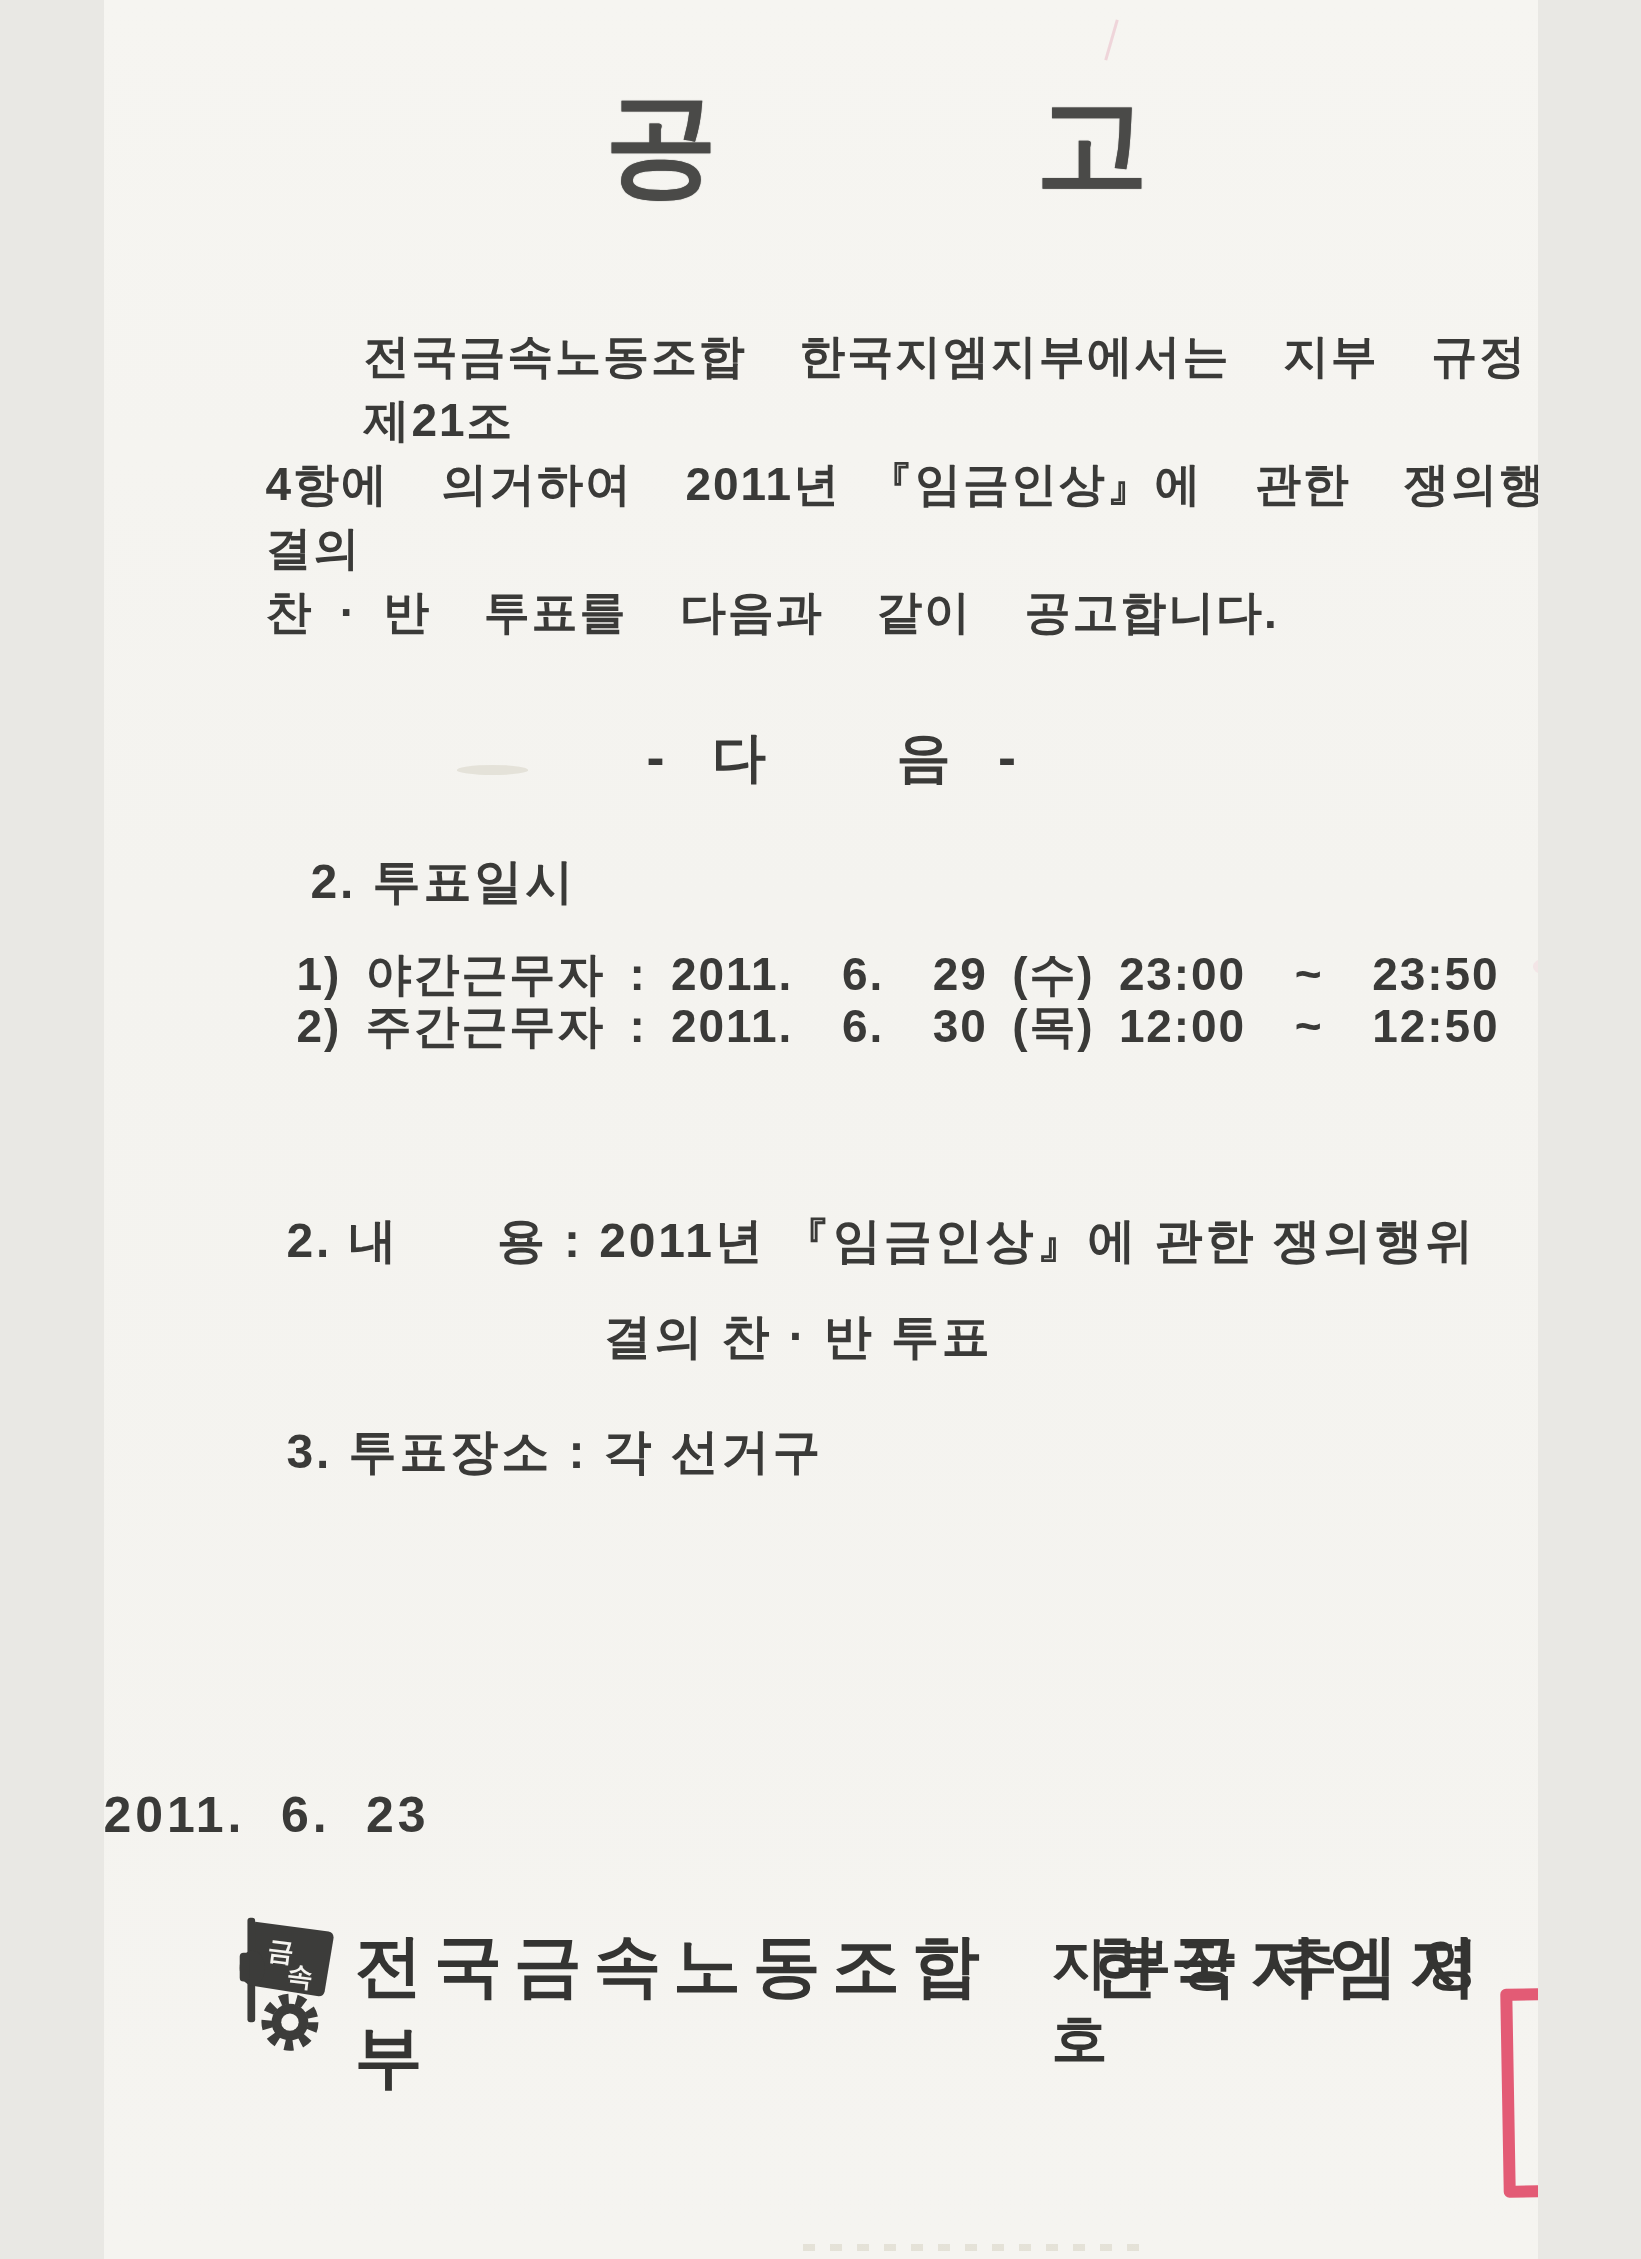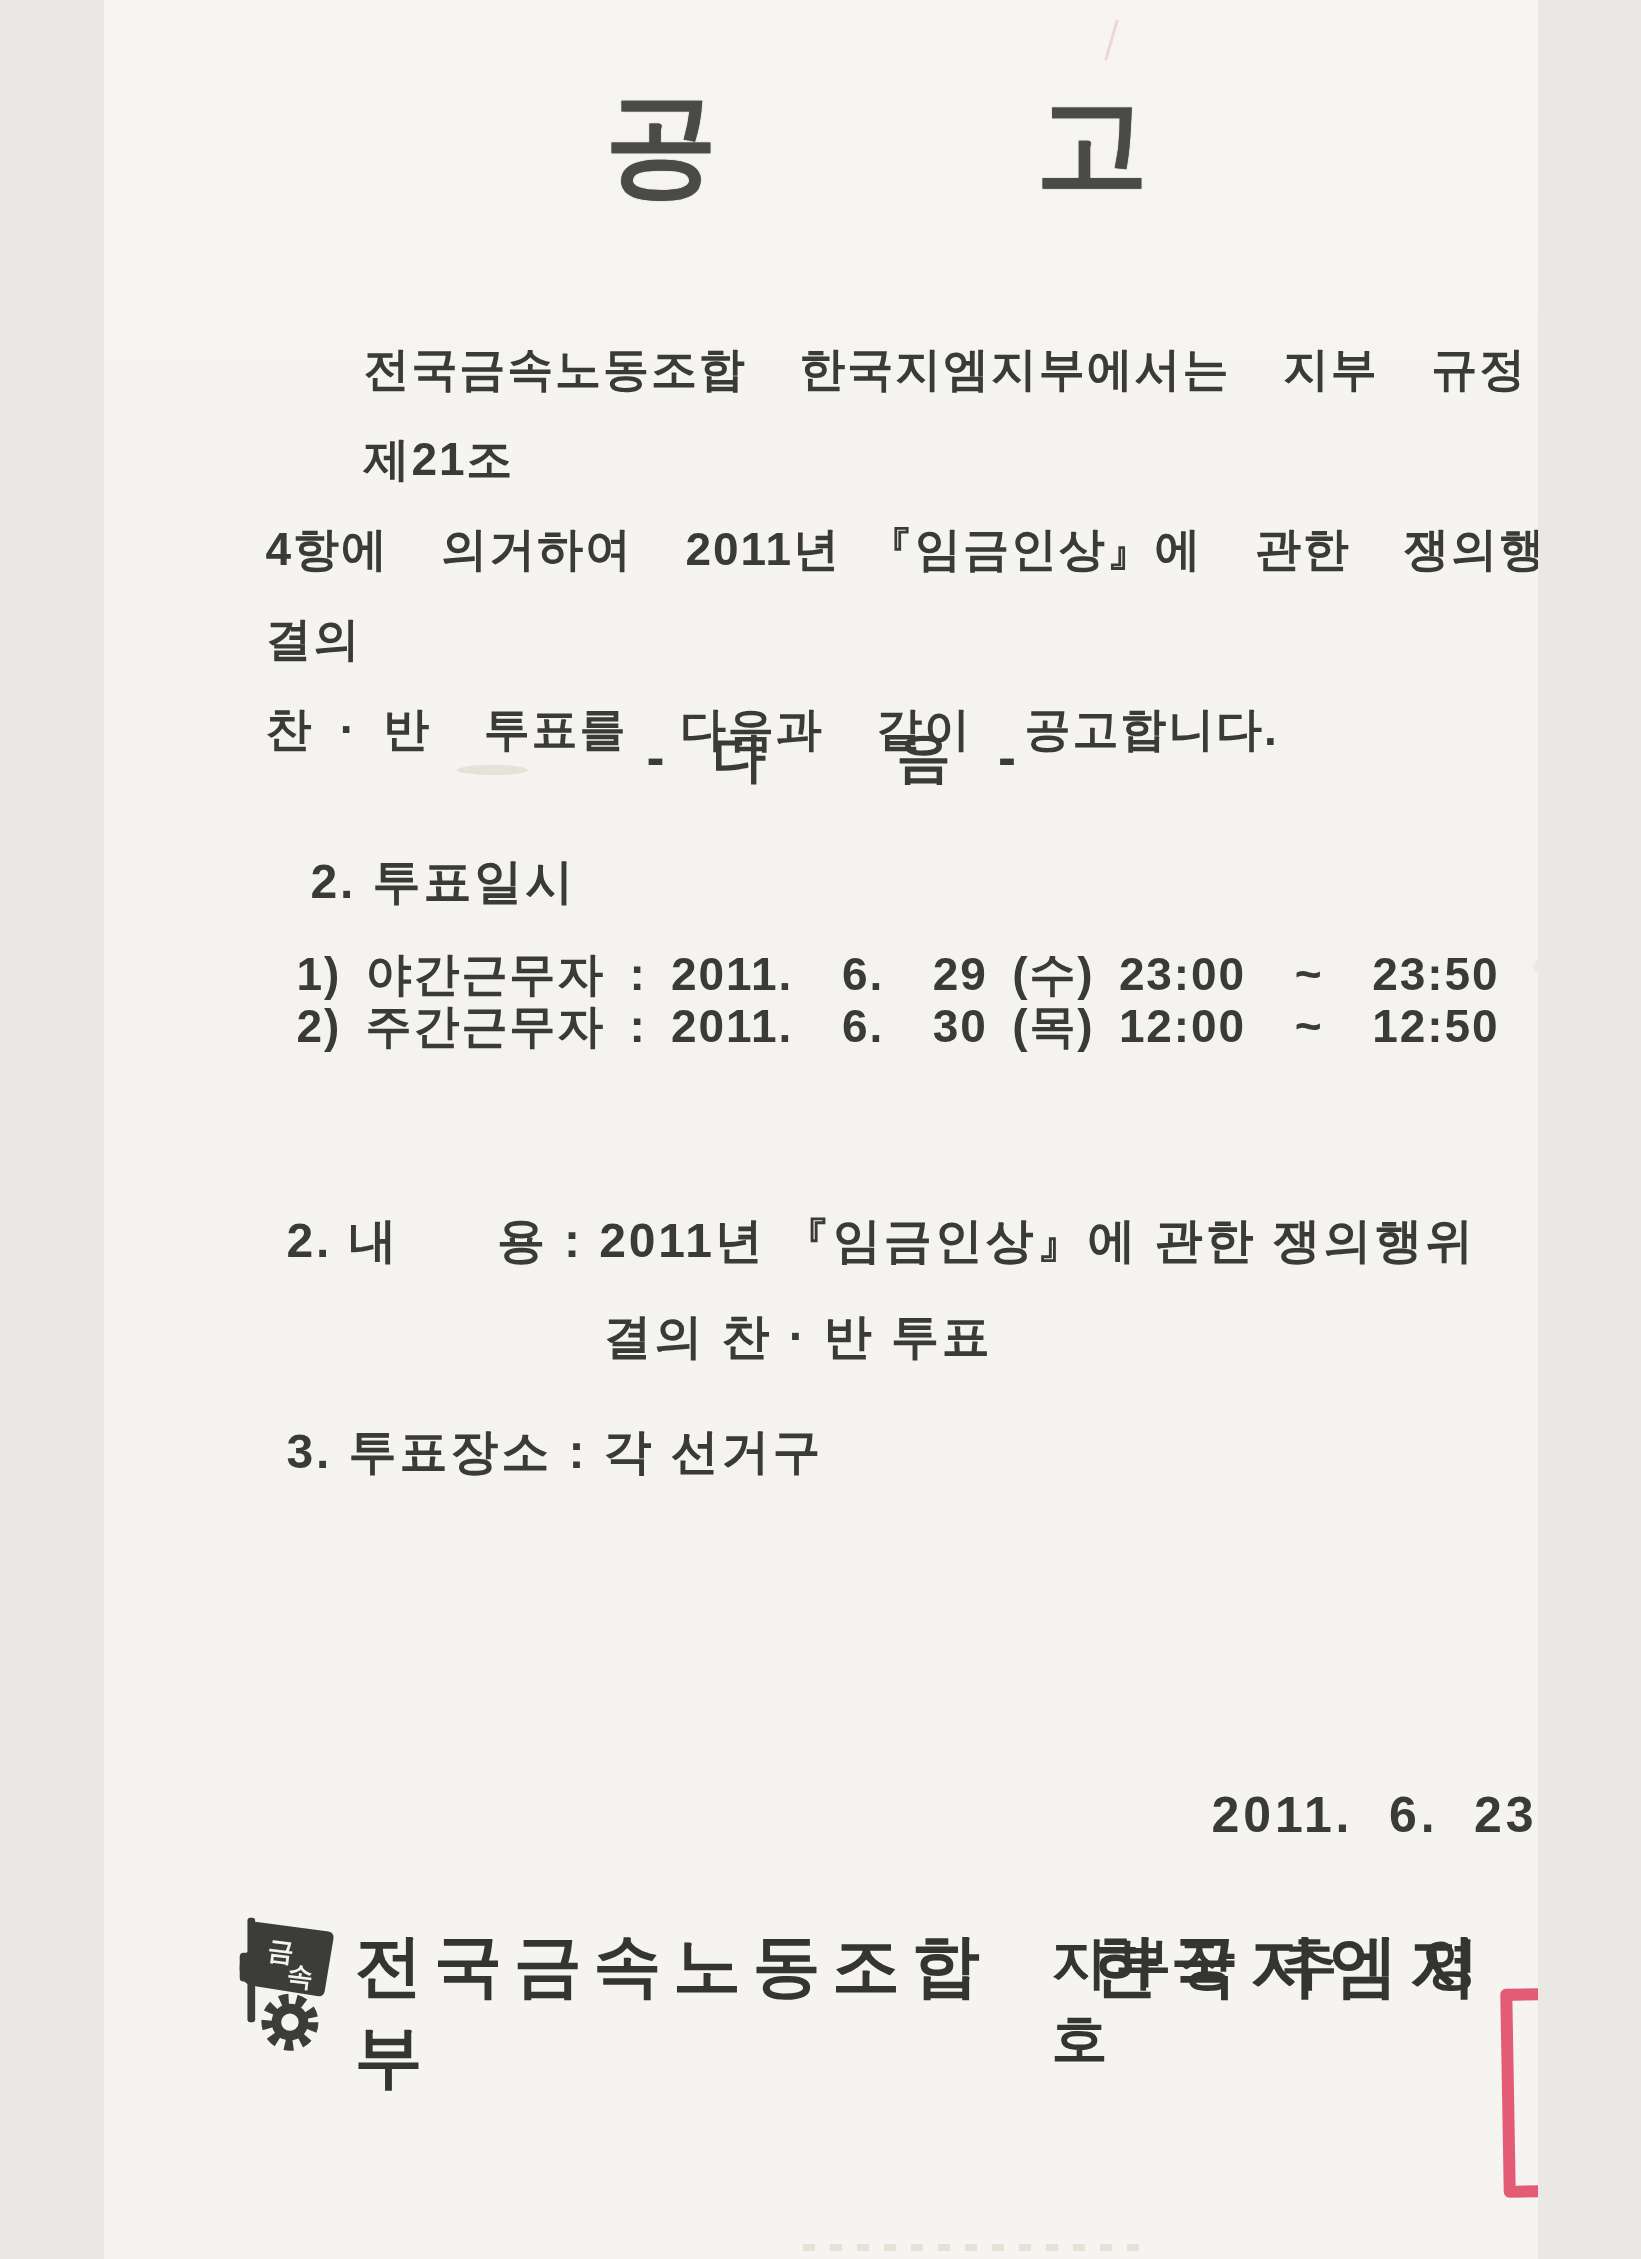--- a/index.html
+++ b/index.html
@@ -20,21 +20,21 @@
     text-align:center;
     padding-left:116px;
     font-size:112px;
     letter-spacing:3.9px;
     color:#4a4a48;
     text-shadow:0 0 1px #5a5a58;
   }
   .intro{
     left:162px;top:324px;width:1332px;
     font-size:46px;
-    line-height:90px;
+    line-height:64px;
     letter-spacing:1.9px;
     word-spacing:11.6px;
   }
   .intro .indent{padding-left:98px;}
   .divider{
     left:8px;right:0;top:722px;
     text-align:center;
     padding-left:19.3px;
     font-size:54px;
     letter-spacing:5.8px;
@@ -42,21 +42,21 @@
   .sec-h{font-size:48px;letter-spacing:2.9px;}
   .sec-item{font-size:46px;letter-spacing:1.9px;word-spacing:9.7px;}
   .s1-h{left:207px;top:850px;}
   .s1-i1{left:193px;top:944px;}
   .s1-i2{left:193px;top:996px;}
   .s2-h{left:183px;top:1209px;}
   .s2-c{left:500px;top:1305px;}
   .s3-h{left:183px;top:1420px;}
   .date{
     left:0;right:0;top:1786px;
-    text-align:right;
+    text-align:left;
     font-size:50px;
     letter-spacing:3.9px;
   }
   .logo{left:122px;top:1914px;}
   .org{
     left:251px;top:1921px;
     font-size:68px;
     letter-spacing:11.6px;
     word-spacing:19.3px;
     color:#343432;

